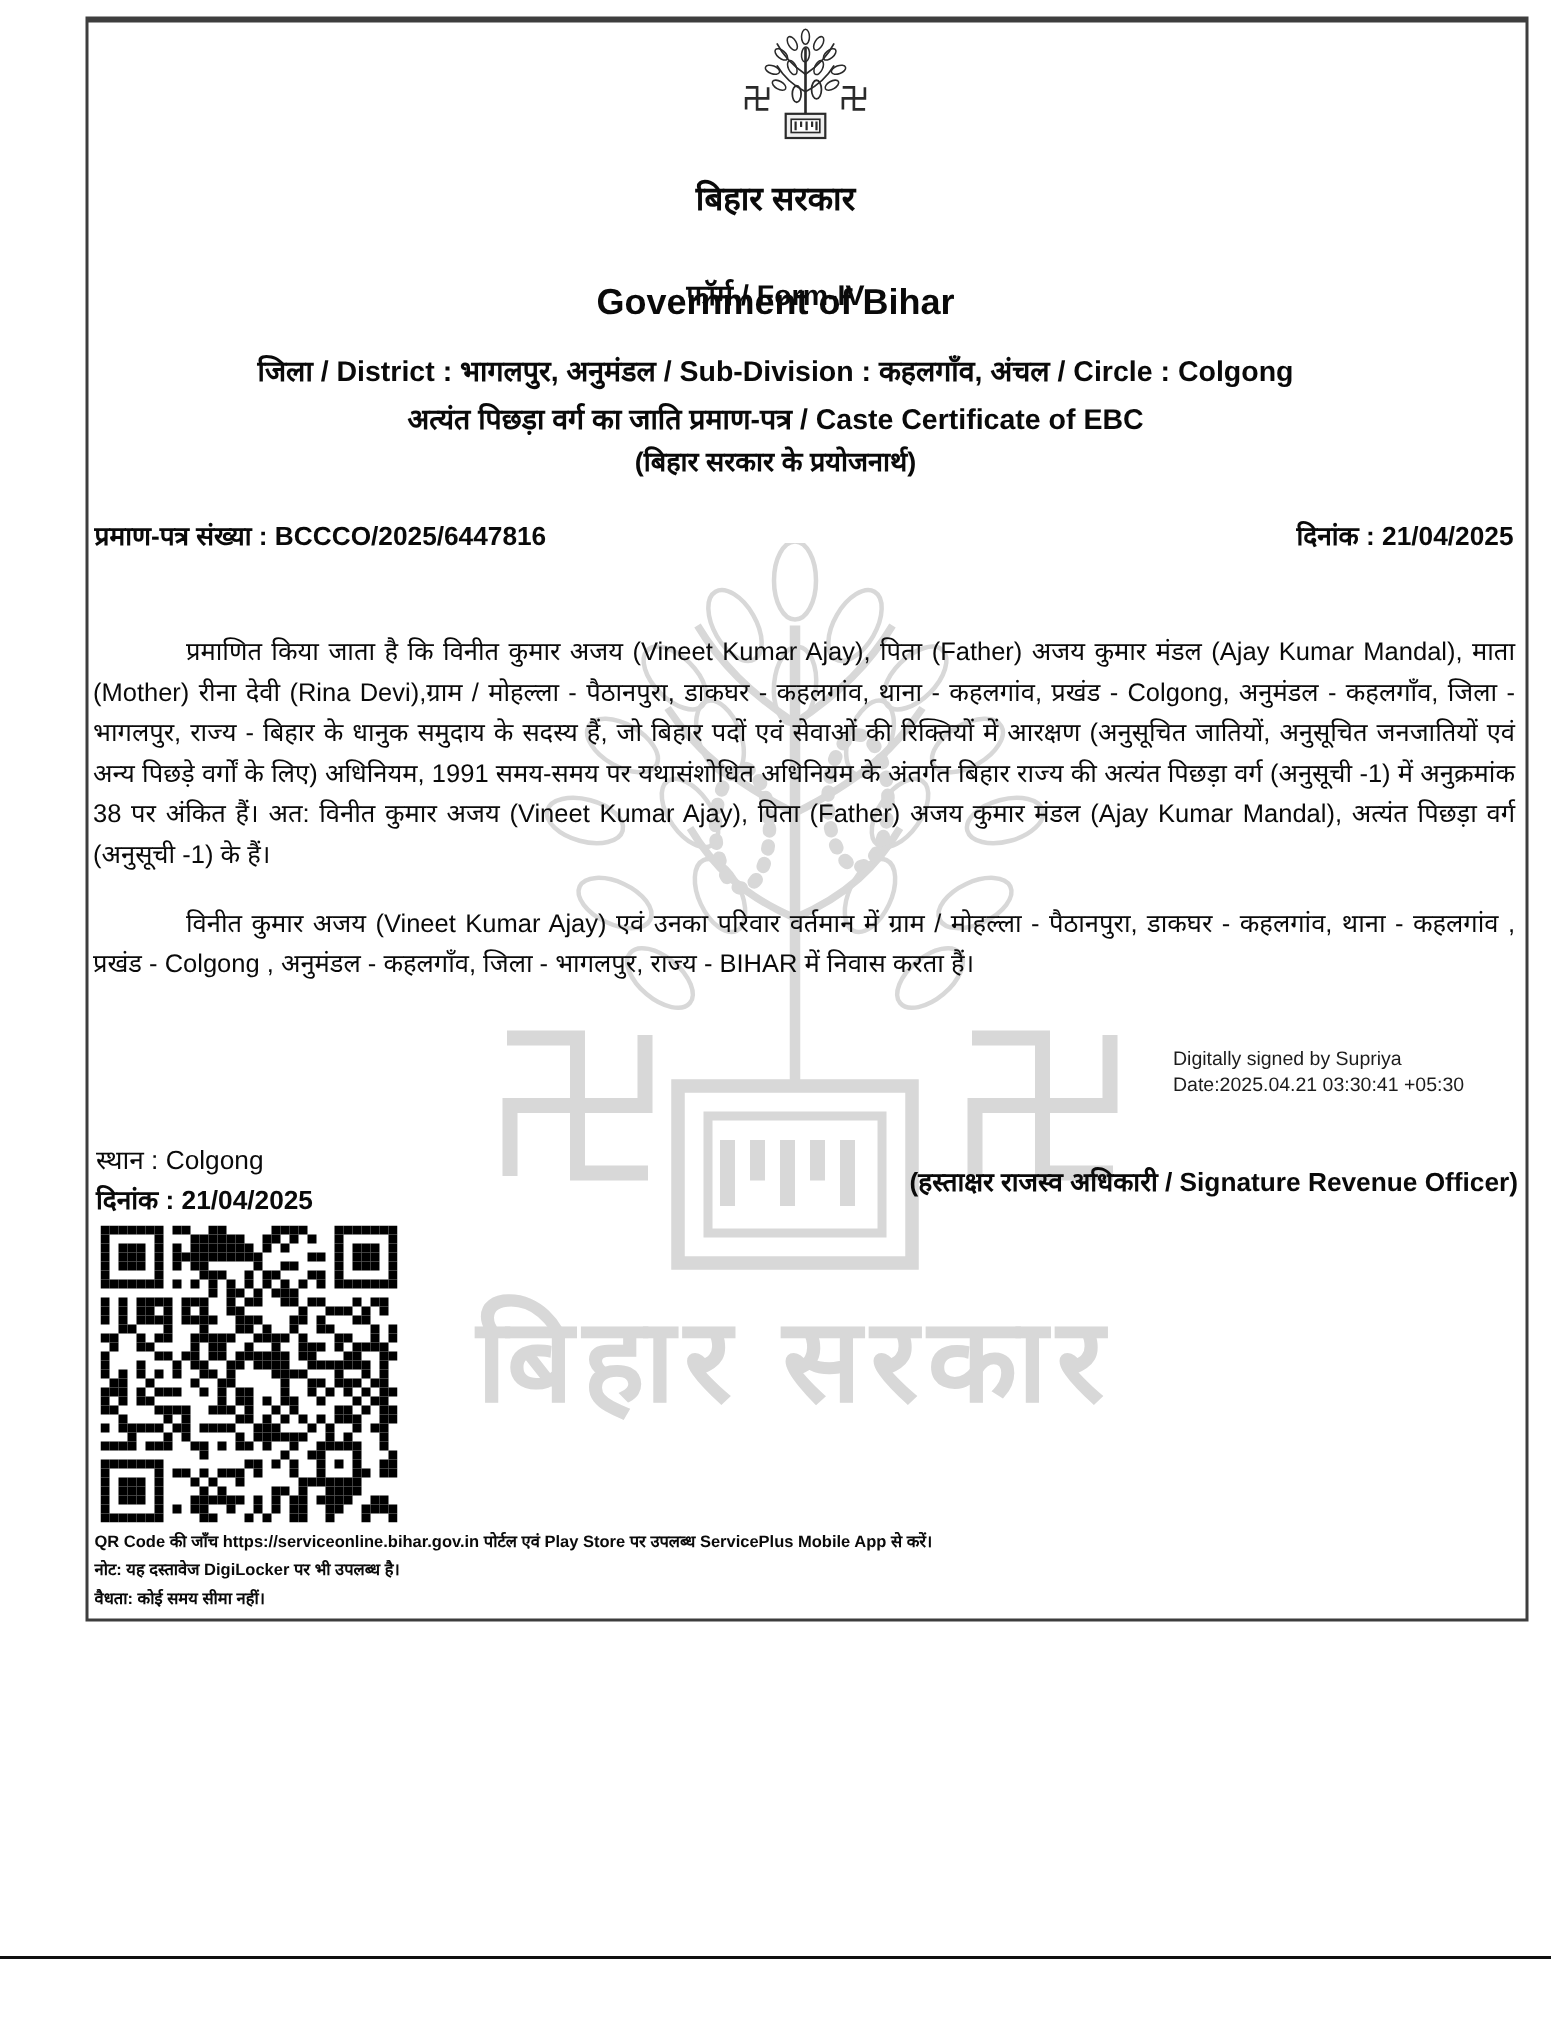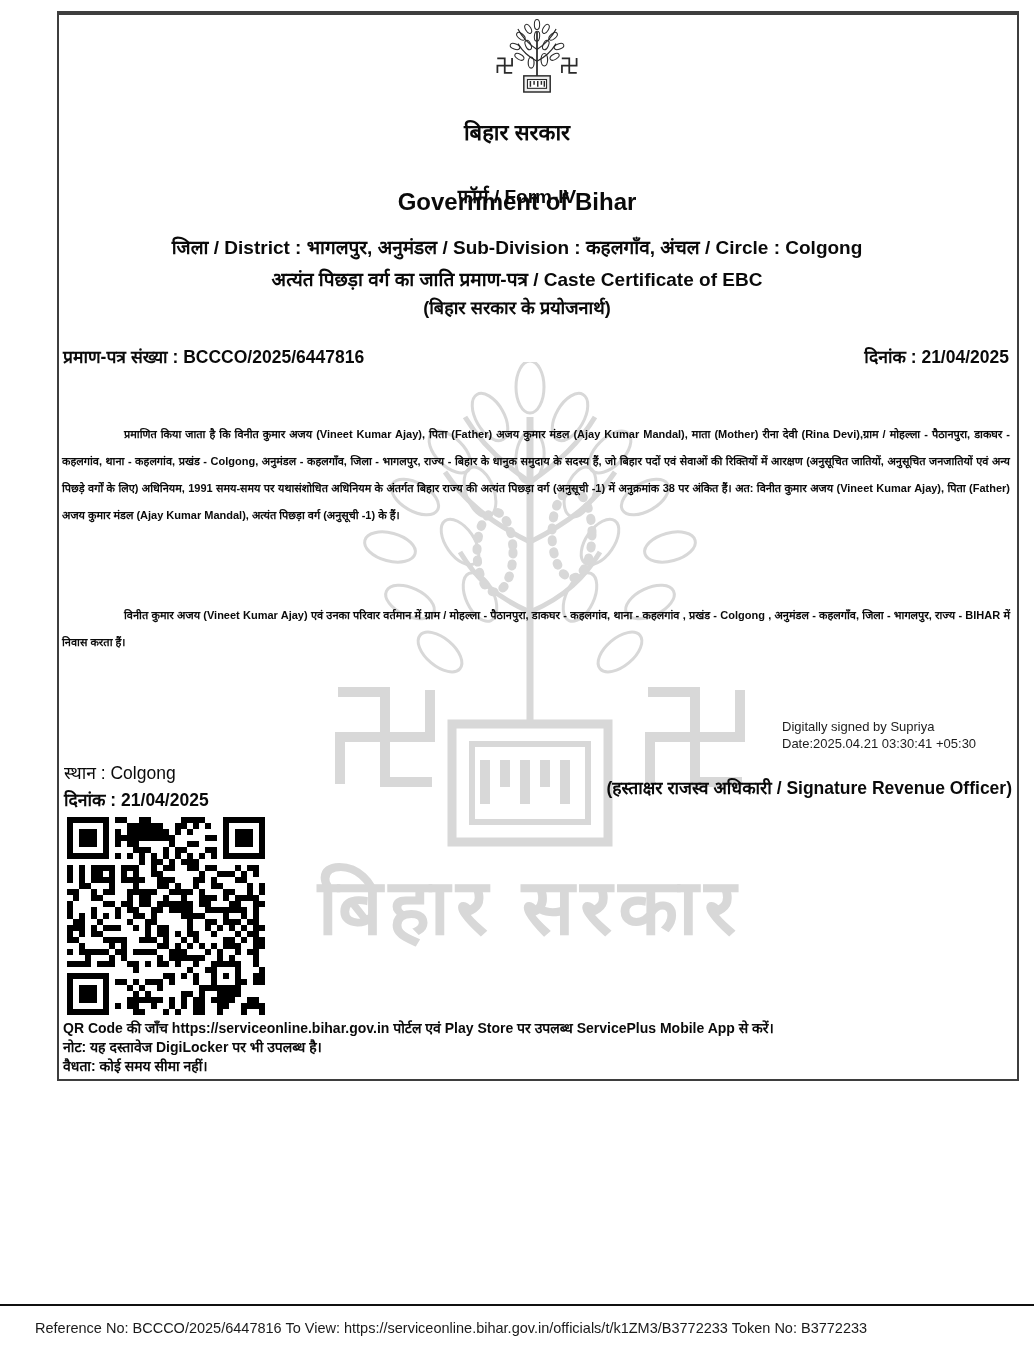--- a/index.html
+++ b/index.html
@@ -16,31 +16,31 @@
   .abs{position:absolute;}
   .center{left:0;width:1034px;text-align:center;}
   .hdr-hi{top:116px;font-size:22px;font-weight:600;}
   .hdr-en{top:148px;font-size:24px;font-weight:bold;margin-top:40px;}
   .hdr-form{top:183px;font-size:19px;font-weight:bold;}
   .line-district{top:234px;font-size:19px;font-weight:bold;}
   .line-title{top:266px;font-size:19px;font-weight:bold;}
   .line-purpose{top:295px;font-size:18px;font-weight:bold;}
   .certrow{top:344px;left:63px;width:946px;display:flex;justify-content:space-between;font-size:17.5px;font-weight:bold;gap:21px;}
   .para{
-    left:62px;width:948px;font-size:11px;font-weight:bold;line-height:27px;
+    left:62px;width:948px;font-size:17px;font-weight:normal;line-height:27px;
     text-align:justify;text-indent:62px;margin:0;
   }
   .para1{top:421px;}
   .para2{top:602px;}
-  .digsig{left:782px;top:697px;font-size:13px;line-height:17px;color:#1c1c1c;font-weight:normal;margin-top:21px;}
+  .digsig{left:782px;top:697px;font-size:13px;line-height:17px;color:#1c1c1c;font-weight:normal;}
   .place{left:64px;top:760px;font-size:17.5px;font-weight:normal;}
   .date2{left:64px;top:787px;font-size:17.5px;font-weight:bold;}
   .signlabel{right:22px;top:775px;font-size:17.5px;font-weight:bold;text-align:center;}
   #qr{left:67px;top:817px;width:198px;height:198px;background:#fff;}
-  .notes{left:63px;top:1019px;width:920px;font-size:14px;font-weight:bold;line-height:19px;}
+  .notes{left:63px;top:1019px;width:920px;font-size:11px;font-weight:bold;line-height:19px;}
   .wm{left:180px;top:362px;width:700px;height:600px;pointer-events:none;}
   .content{position:relative;z-index:2;}
   .wmlayer{position:absolute;z-index:1;inset:0;}
   .footer-divider{top:1304px;left:0;width:1034px;border-top:2px solid #101010;height:0;}
   .reference{left:35px;top:1320px;font-size:14.5px;color:#1a1a1a;}
 </style>
 </head>
 <body>
 
 <div id="page">
@@ -701,15 +701,14 @@
 
     <div class="abs notes">
       <div>QR Code की जाँच https://serviceonline.bihar.gov.in पोर्टल एवं Play Store पर उपलब्ध ServicePlus Mobile App से करें।</div>
       <div>नोट: यह दस्तावेज DigiLocker पर भी उपलब्ध है।</div>
       <div>वैधता: कोई समय सीमा नहीं।</div>
     </div>
 
   </div>
 
   <div class="abs footer-divider"></div>
-  <div class="abs reference">Reference No: BCCCO/2025/6447816 To View: https://serviceonline.bihar.gov.in/officials/t/k1ZM3/B3772233 Token No: B3772233</div>
 
 </div>
 
 </body></html>

